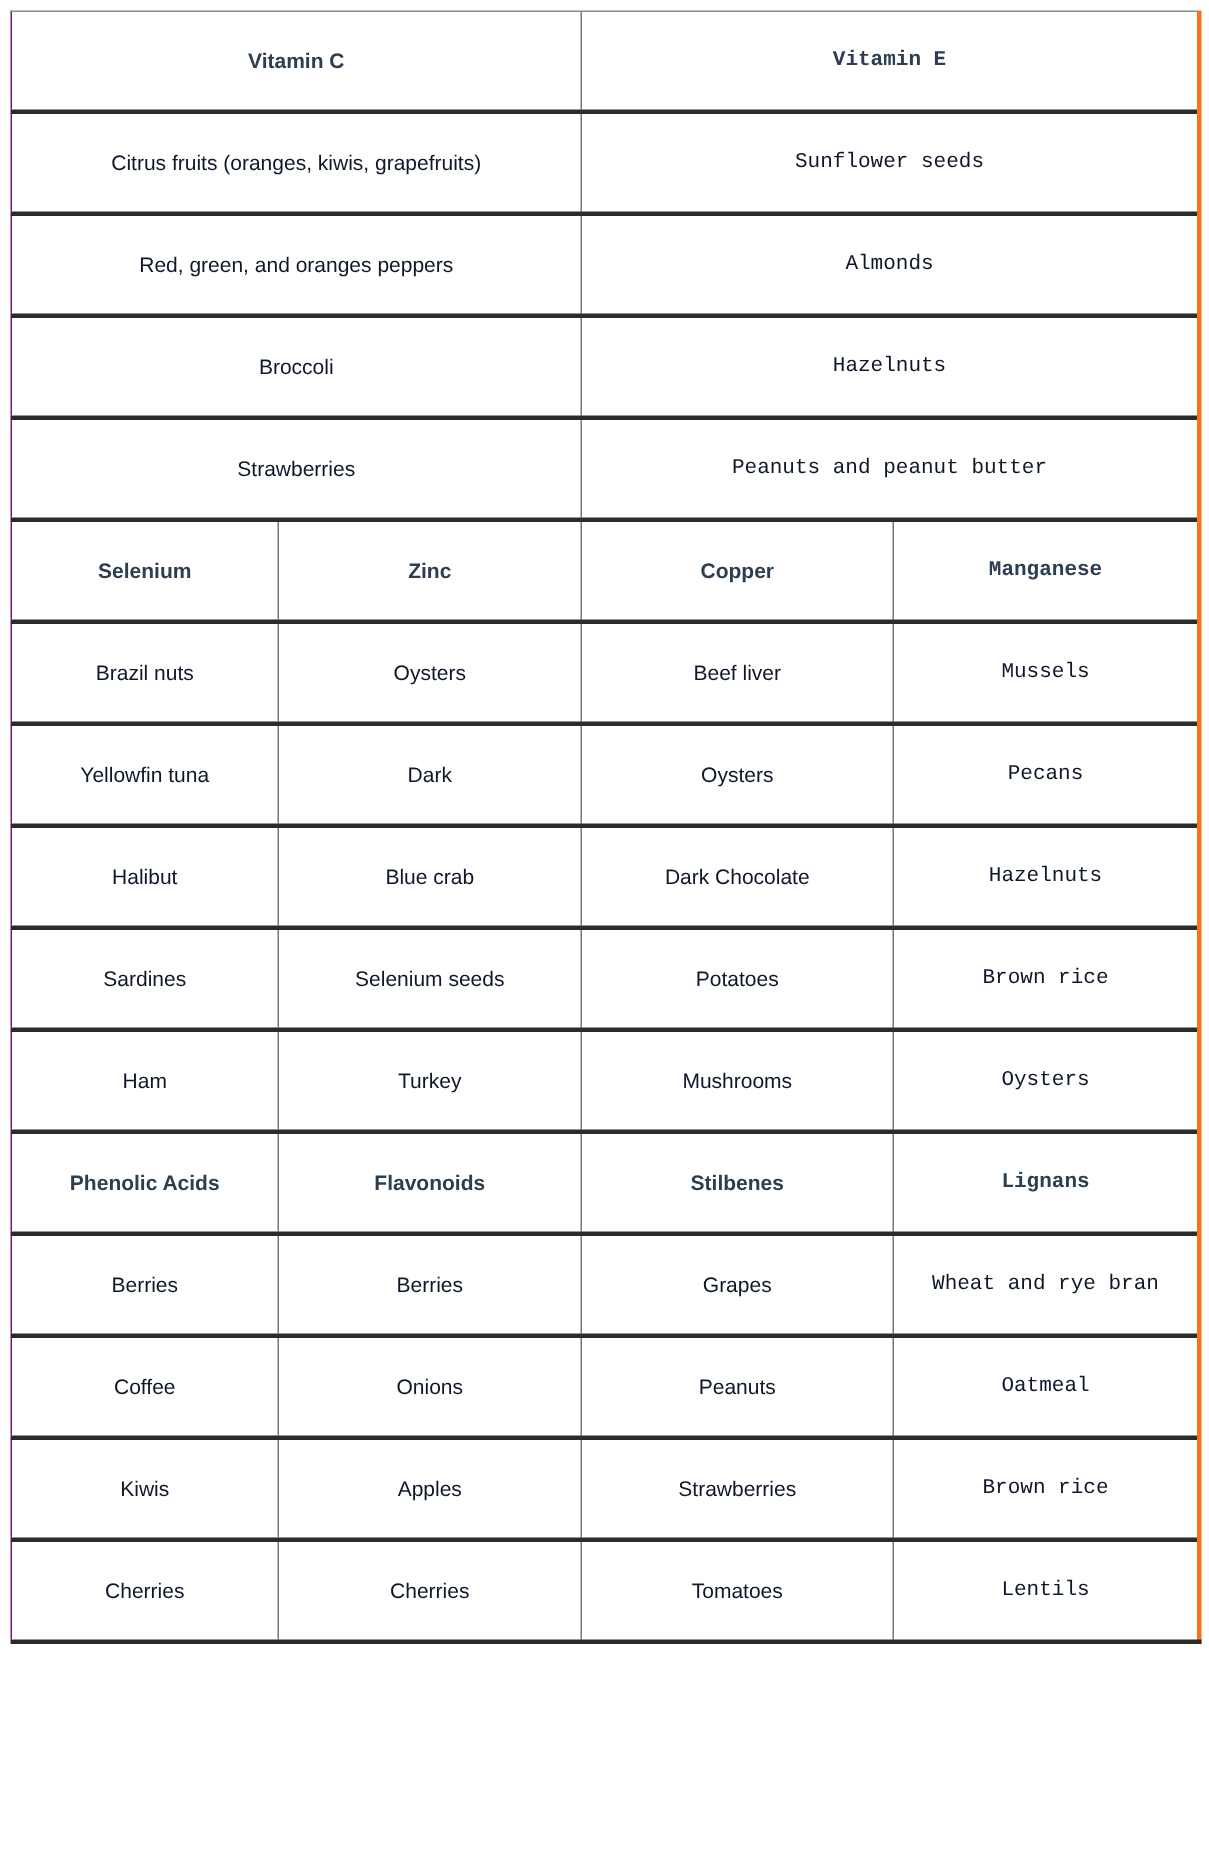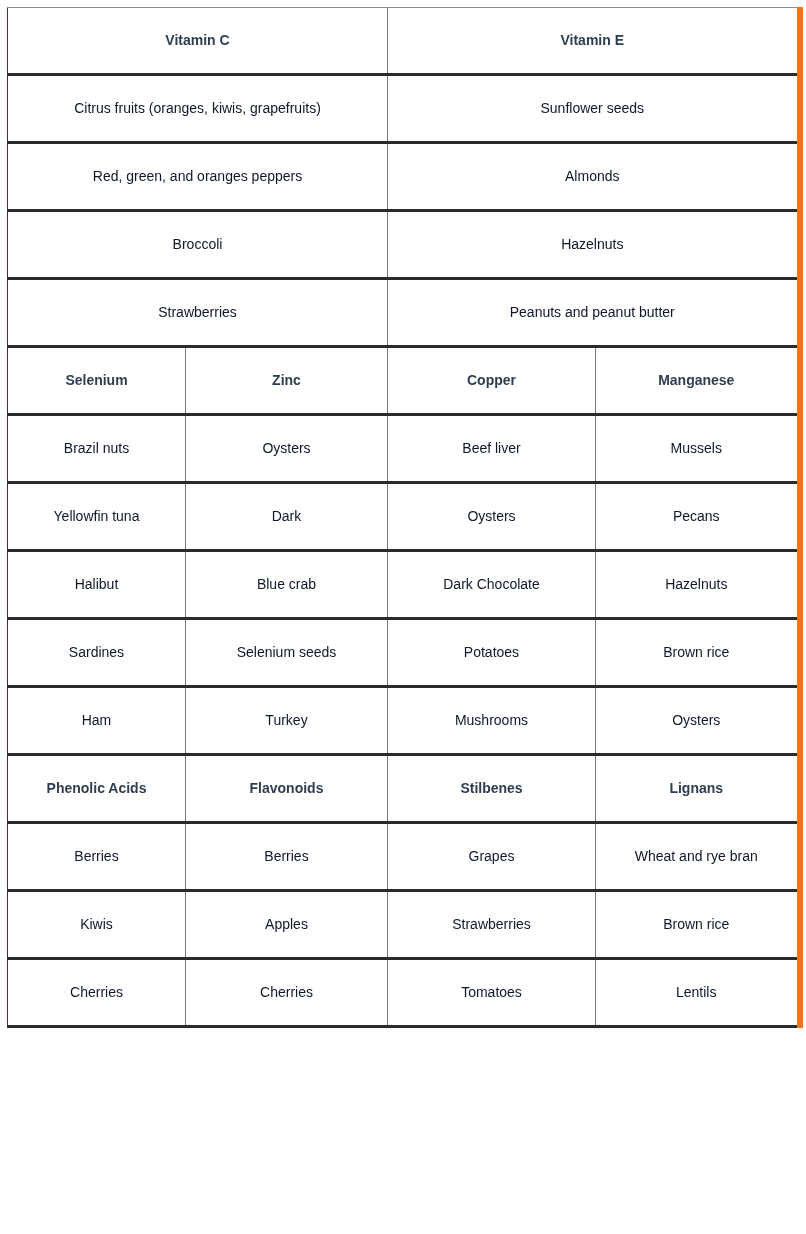--- a/index.html
+++ b/index.html
@@ -29,21 +29,21 @@
     color: #0f172a;
     background: #ffffff;
     padding: 0 10px;
     border-top: 3px solid #2b2b2b;
     border-left: 1px solid #767676;
     overflow: hidden;
   }
   
   table.nutrition tr:first-child td { border-top: 1px solid #8a8a8a; }
   table.nutrition td:first-child { border-left: 1px solid #701a75; }
-  table.nutrition td.last-col { border-right: 6px solid #f97316; }
+  table.nutrition td.last-col { border-right: 3px solid #f97316; font-family: Liberation Mono, monospace; }
   table.nutrition tr:last-child td { border-bottom: 3px solid #2b2b2b; }
   table.nutrition td.hdr {
     font-weight: bold;
     color: #2c3e50;
   }
 </style>
 </head>
 <body>
 
 <div class="table-wrap">
@@ -120,20 +120,26 @@
       <td class="hdr">Stilbenes</td>
       <td class="hdr last-col">Lignans</td>
     </tr>
     <tr>
       <td>Berries</td>
       <td>Berries</td>
       <td>Grapes</td>
       <td class="last-col">Wheat and rye bran</td>
     </tr>
     <tr>
+      <td>Coffee</td>
+      <td>Onions</td>
+      <td>Peanuts</td>
+      <td class="last-col">Oatmeal</td>
+    </tr>
+    <tr>
       <td>Kiwis</td>
       <td>Apples</td>
       <td>Strawberries</td>
       <td class="last-col">Brown rice</td>
     </tr>
     <tr>
       <td>Cherries</td>
       <td>Cherries</td>
       <td>Tomatoes</td>
       <td class="last-col">Lentils</td>

